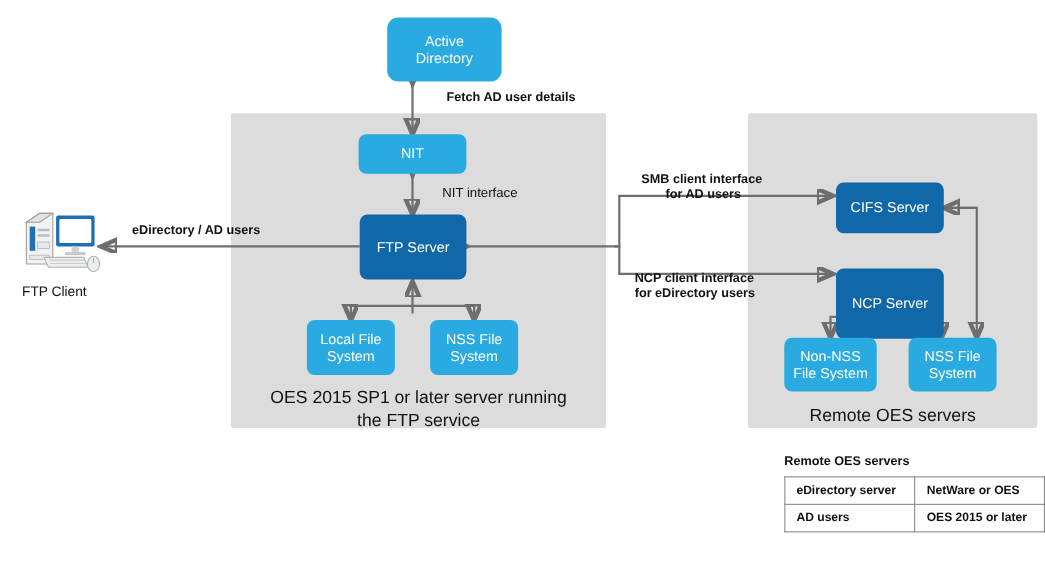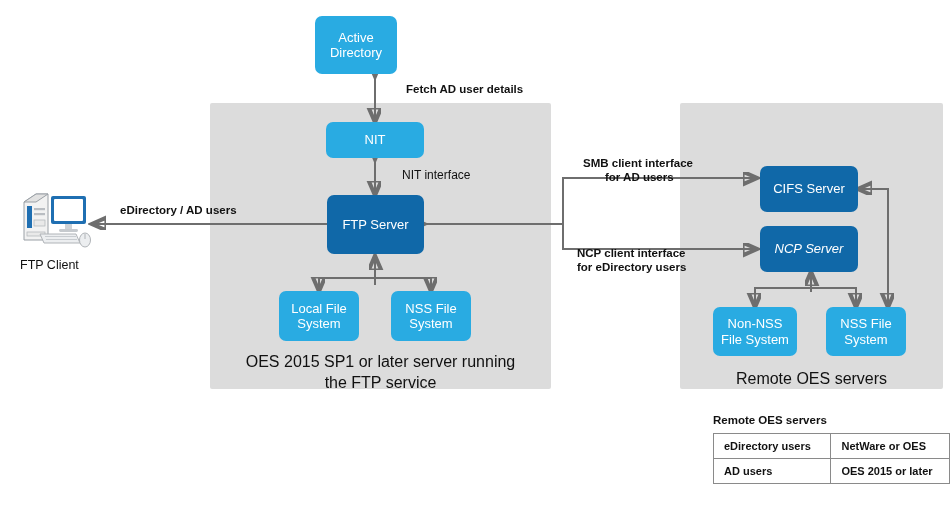--- a/index.html
+++ b/index.html
@@ -71,21 +71,21 @@
     <polyline points="375,278 431,278 431,291" marker-end="url(#ah)"></polyline>
 
     <line x1="811" y1="292" x2="811" y2="272" marker-end="url(#ah)"></line>
     <polyline points="811,288 755,288 755,307" marker-end="url(#ah)"></polyline>
     <polyline points="811,288 856,288 856,307" marker-end="url(#ah)"></polyline>
 
     <polyline points="858,189 888,189 888,307" marker-end="url(#ah)"></polyline>
     <polyline points="888,189 858,189" marker-end="url(#ah)"></polyline>
   </svg>
 
-  <div class="node light" style="left:315px;top:16px;width:82px;height:58px;">
+  <div class="node light" style="left:352px;top:16px;width:104px;height:58px;border-radius:10px;">
     <div>
       <span>Active</span>
       <span>Directory</span>
     </div>
   </div>
 
   <div class="node light" style="left:326px;top:122px;width:98px;height:36px;">
     <span>NIT</span>
   </div>
 
@@ -104,21 +104,21 @@
     <div>
       <span>NSS File</span>
       <span>System</span>
     </div>
   </div>
 
   <div class="node dark" style="left:760px;top:166px;width:98px;height:46px;">
     <span>CIFS Server</span>
   </div>
 
-  <div class="node dark" style="left:760px;top:226px;width:98px;height:46px;font-style:italic;">
+  <div class="node dark" style="left:760px;top:244px;width:98px;height:64px;">
     <span>NCP Server</span>
   </div>
 
   <div class="node light" style="left:713px;top:307px;width:84px;height:49px;">
     <div>
       <span>Non-NSS</span>
       <span>File System</span>
     </div>
   </div>
 
@@ -176,21 +176,21 @@
       <line x1="67" y1="44" x2="67" y2="49" stroke="#b0b4b8" stroke-width="1"></line>
     </svg>
   </div>
   <div class="client-label" style="left:20px;top:258px;">FTP Client</div>
 
   <div class="tbl-title" style="left:713px;top:414px;">Remote OES servers</div>
 
   <table class="oes" style="left:713px;top:433px;">
     <tbody>
       <tr>
-        <td class="c1">eDirectory users</td>
+        <td class="c1">eDirectory server</td>
         <td class="c2">NetWare or OES</td>
       </tr>
       <tr>
         <td class="c1">AD users</td>
         <td class="c2">OES 2015 or later</td>
       </tr>
     </tbody>
   </table>
 
 </div>

